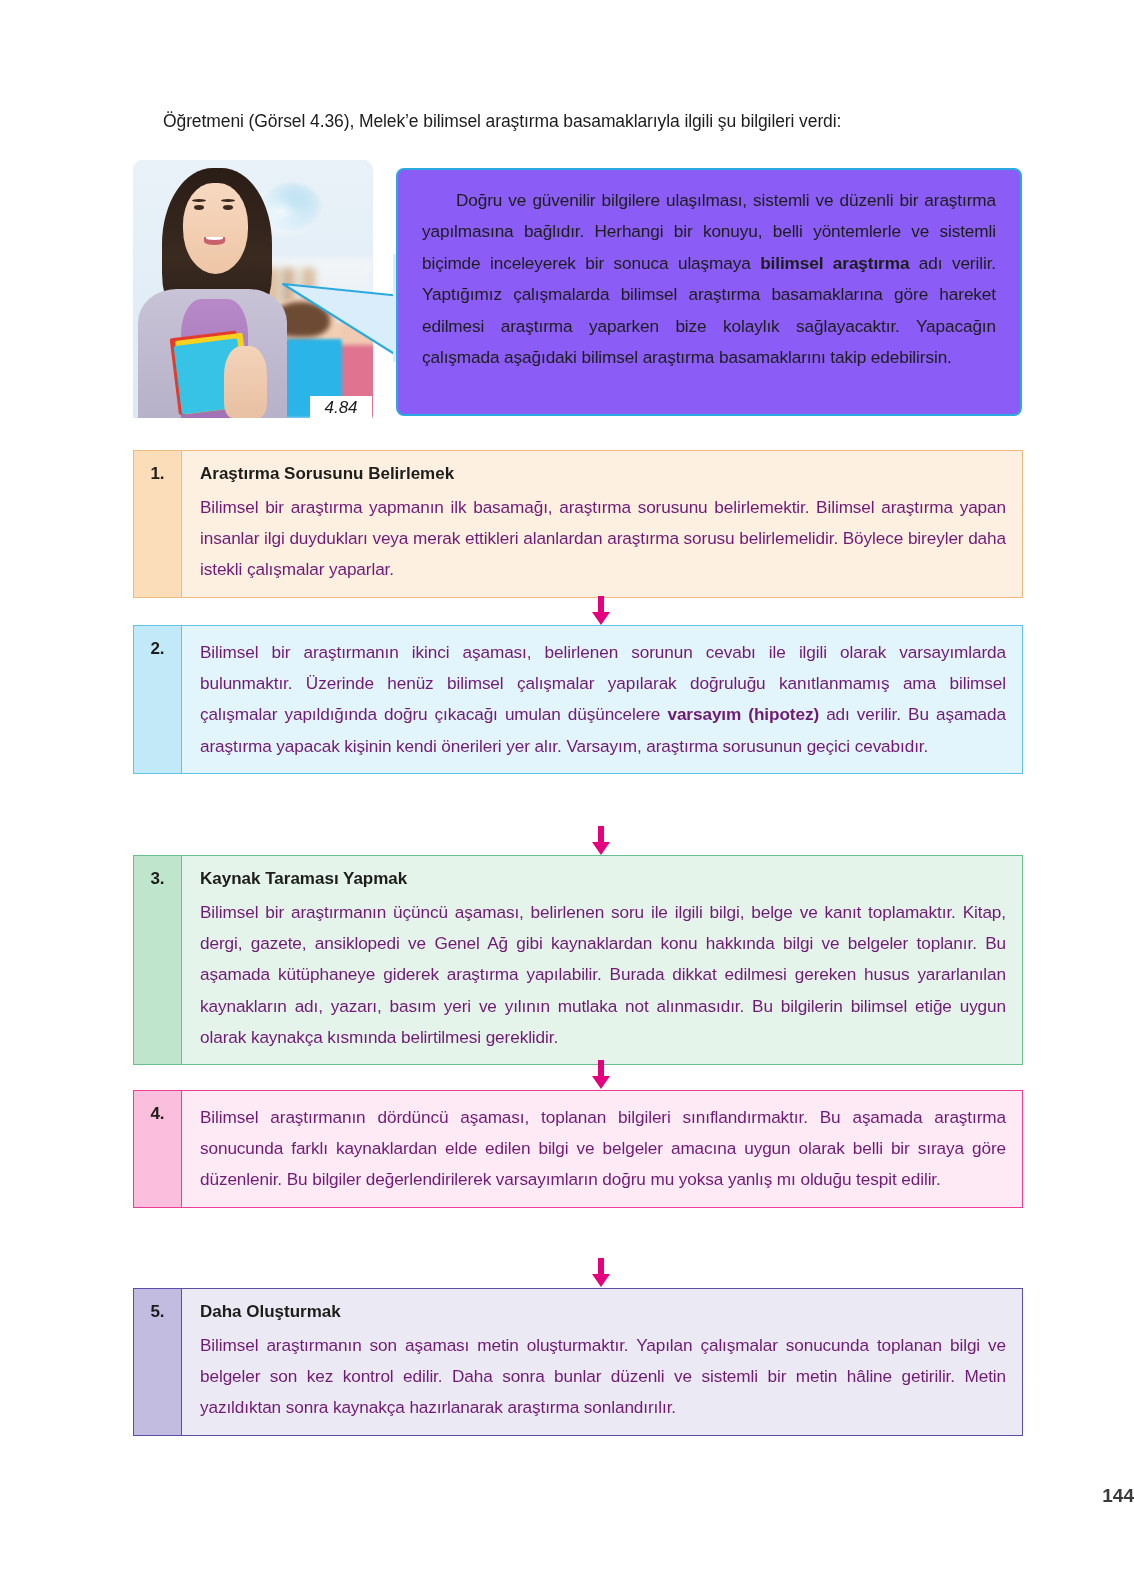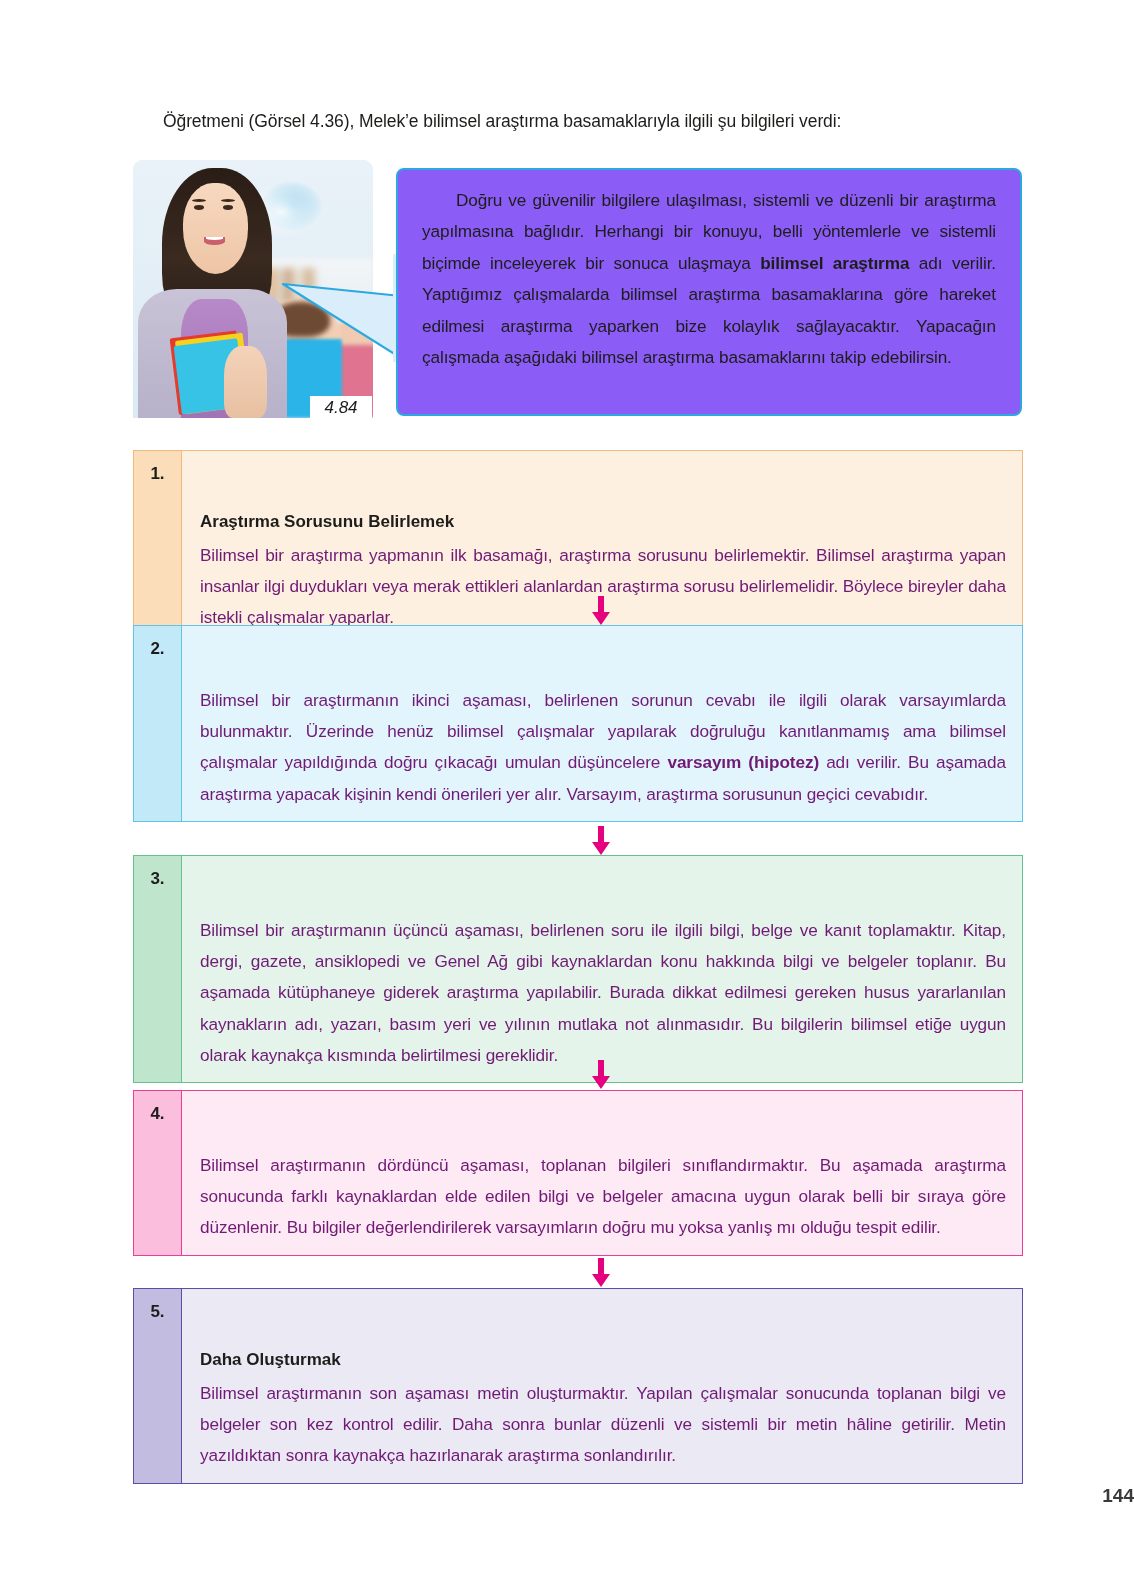--- a/index.html
+++ b/index.html
@@ -232,21 +232,20 @@
     font-weight: bold;
     font-size: 17px;
     text-align: center;
     padding-top: 13px;
     color: #1d1d1b;
   }
   .step-body {
     flex: 1 1 auto;
     padding: 11px 16px 11px 18px;
     box-sizing: border-box;
-    margin-top: 48px;
   }
   .step-title {
     font-weight: bold;
     font-size: 17px;
     line-height: 24px;
     margin-bottom: 6px;
     color: #1d1d1b;
   }
   .step-text {
     font-size: 17.2px;
@@ -349,20 +348,21 @@
     </div>
   </div>
 
   <svg class="arrow" style="top:826px;" viewBox="0 0 26 30">
     <path d="M10 0 h6 v16 h6 L13 29 L4 16 h6 z" fill="#e5007e"></path>
   </svg>
 
   <div class="step s3" style="top:855px;">
     <div class="step-num">3.</div>
     <div class="step-body">
+      <div class="step-title">Kaynak Taraması Yapmak</div>
       <div class="step-text"><span>Bilimsel bir araştırmanın üçüncü aşaması, belirlenen soru ile ilgili bilgi, belge ve kanıt toplamaktır. Kitap, dergi, gazete, ansiklopedi ve Genel Ağ gibi kaynaklardan konu hakkında bilgi ve belgeler toplanır. Bu aşamada kütüphaneye giderek araştırma yapılabilir. Burada dikkat edilmesi gereken husus yararlanılan kaynakların adı, yazarı, basım yeri ve yılının mutlaka not alınmasıdır. Bu bilgilerin bilimsel etiğe uygun olarak kaynakça kısmında belirtilmesi gereklidir.</span><b></b><span></span></div>
     </div>
   </div>
 
   <svg class="arrow" style="top:1060px;" viewBox="0 0 26 30">
     <path d="M10 0 h6 v16 h6 L13 29 L4 16 h6 z" fill="#e5007e"></path>
   </svg>
 
   <div class="step s4" style="top:1090px;">
     <div class="step-num">4.</div>

